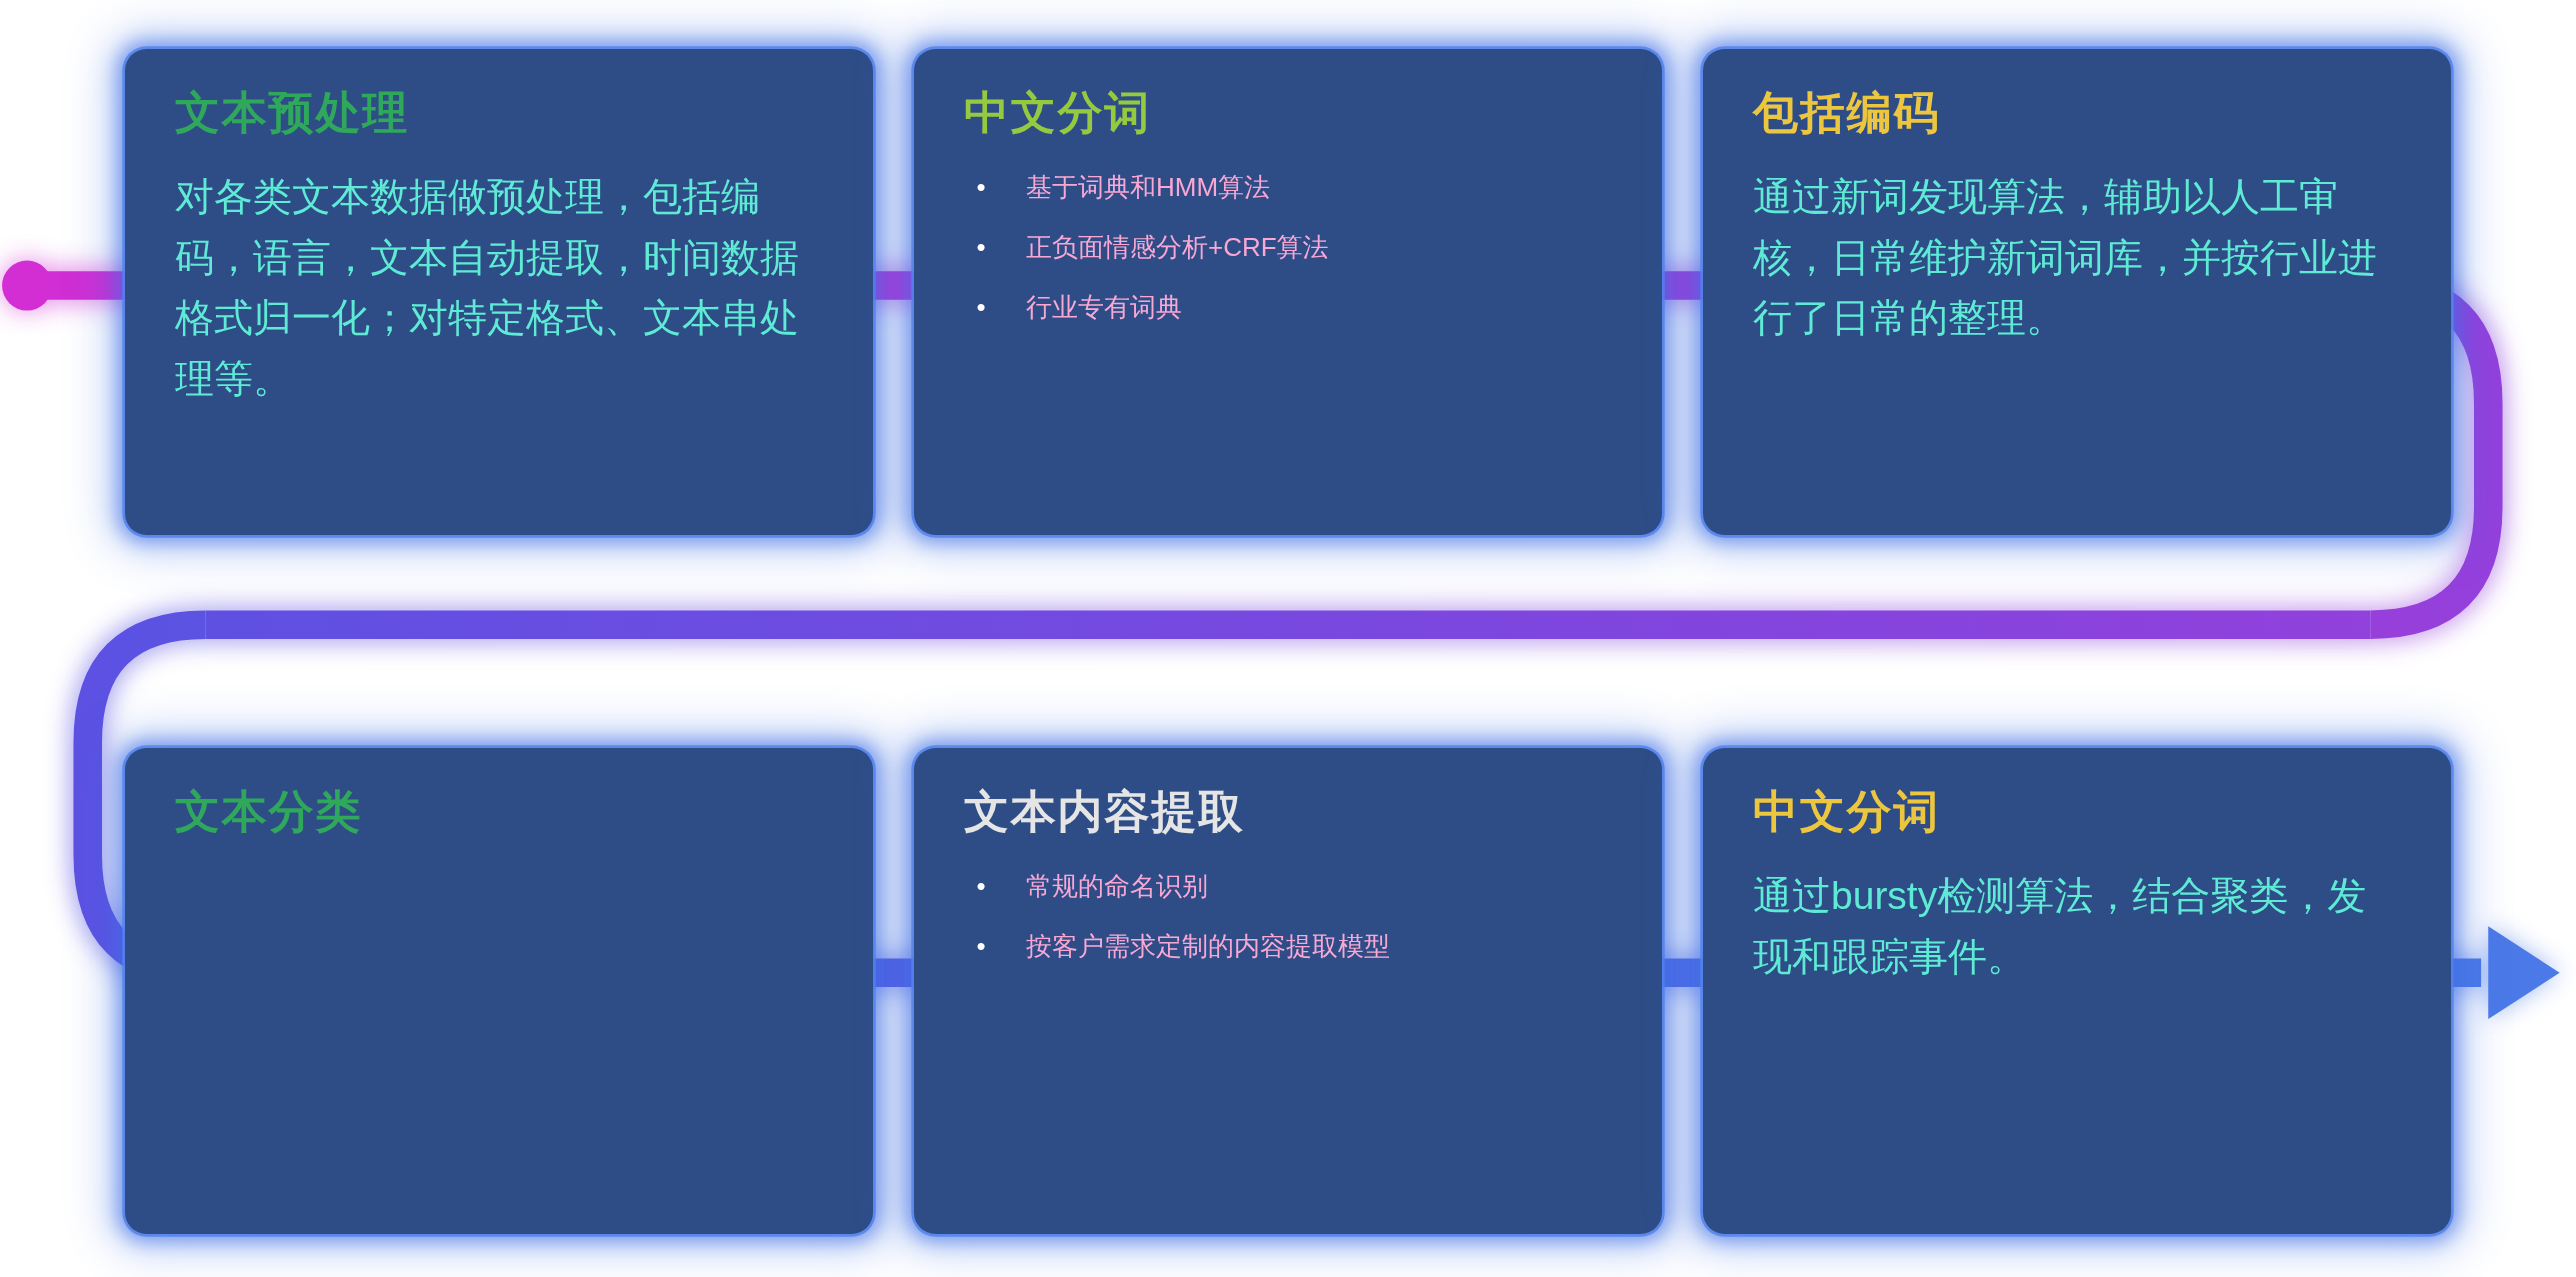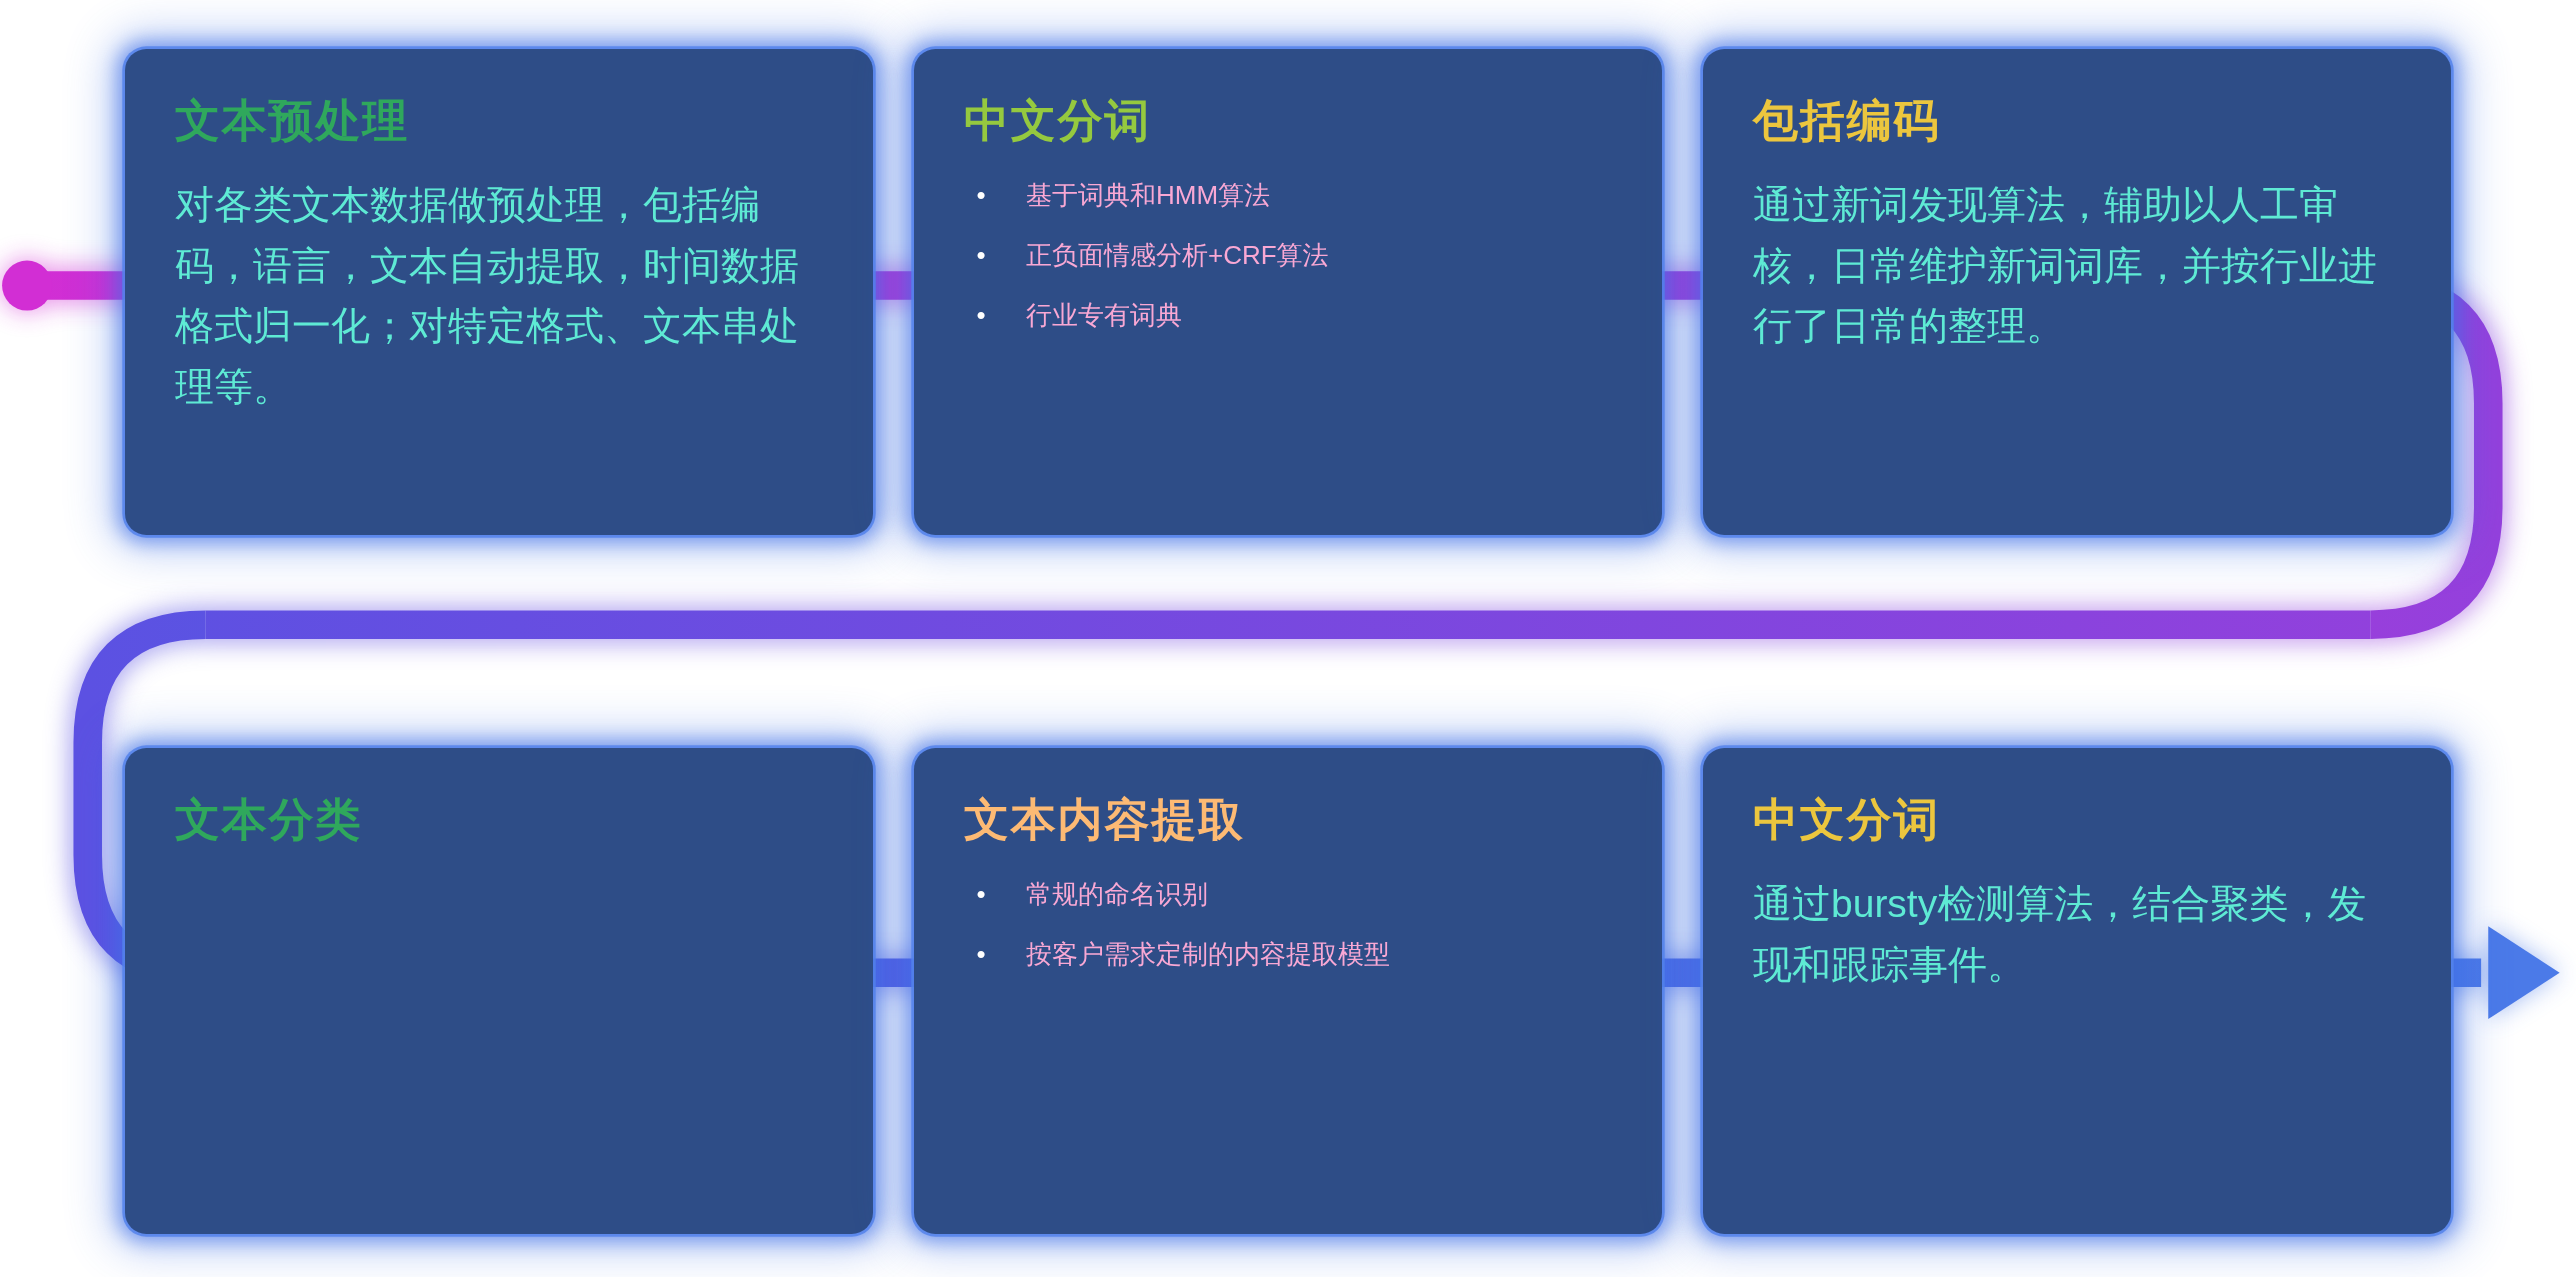--- a/index.html
+++ b/index.html
@@ -17,21 +17,21 @@
     width: 2576px; height: 1277px;
     z-index: 0;
   }
   .card {
     position: absolute;
     z-index: 1;
     box-sizing: border-box;
     width: 748px;
     background: #2e4d87;
     border-radius: 21.4px;
-    padding: 36px 50px;
+    padding: 28px 50px;
     box-shadow:
       0 0 0 2.7px rgba(84, 130, 235, 0.85),
       0 0 18px 7.1px rgba(64, 112, 230, 0.60),
       0 0 43px 18px rgba(64, 112, 230, 0.30);
   }
   .r1 { top: 49px; height: 486px; }
   .r2 { top: 748px; height: 486px; }
   .c1 { left: 125px; }
   .c2 { left: 914px; }
   .c3 { left: 1703px; }
@@ -127,21 +127,21 @@
   <section class="card r1 c3">
     <h2 class="card-title" style="color: rgb(236, 198, 62);">包括编码</h2>
     <p class="card-body">通过新词发现算法，辅助以人工审核，日常维护新词词库，并按行业进行了日常的整理。</p>
   </section>
 
   <section class="card r2 c1">
     <h2 class="card-title" style="color: rgb(47, 168, 92);">文本分类</h2>
   </section>
 
   <section class="card r2 c2">
-    <h2 class="card-title" style="color: #fdba74;">文本内容提取</h2>
+    <h2 class="card-title" style="color: #e5e5e5;">文本内容提取</h2>
     <ul class="card-list">
       <li><span>常规的命名识别</span></li>
       <li><span>按客户需求定制的内容提取模型</span></li>
     </ul>
   </section>
 
   <section class="card r2 c3">
     <h2 class="card-title" style="color: rgb(236, 198, 62);">中文分词</h2>
     <p class="card-body">通过bursty检测算法，结合聚类，发现和跟踪事件。</p>
   </section>

